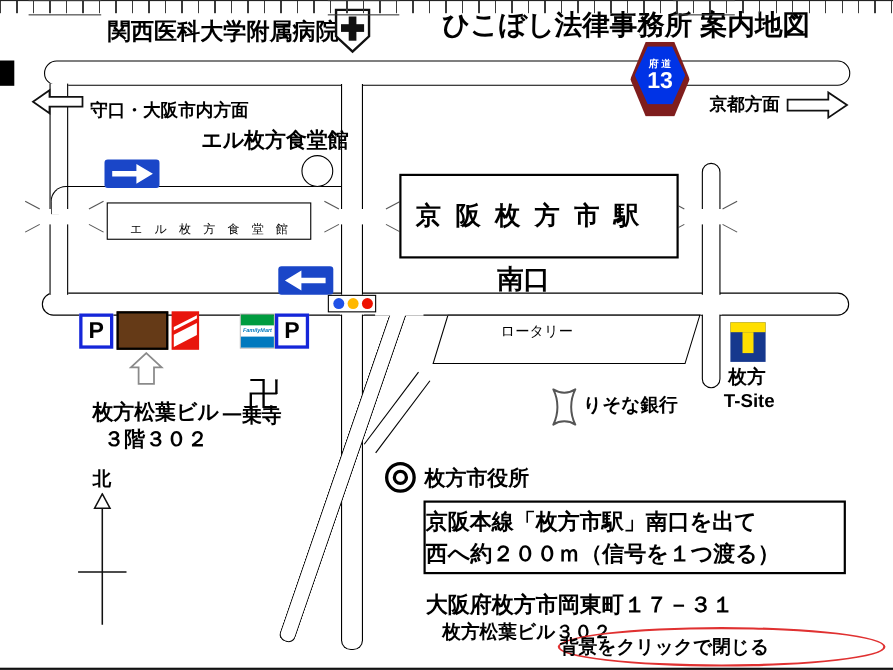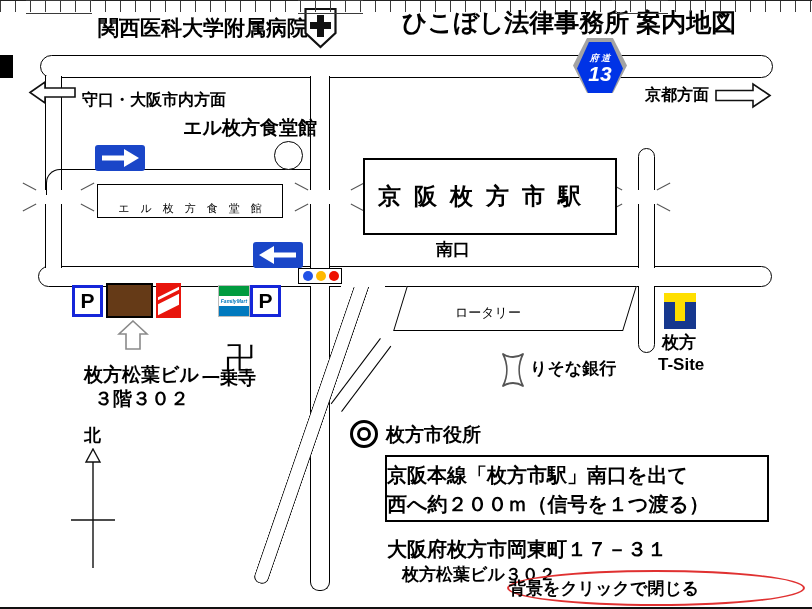--- a/index.html
+++ b/index.html
@@ -38,21 +38,21 @@
     <path d="M2.5,2 H32.5 V26 L17.5,40 L2.5,26 Z" fill="#fff" stroke="#111" stroke-width="2.2"></path>
     <rect x="14" y="8" width="7" height="22" fill="#111"></rect>
     <rect x="7" y="15" width="21" height="7" fill="#111"></rect>
   </svg>
 
   <div class="abs" style="left:0; top:55px; width:13px; height:23px; background:#000;"></div>
   <div class="road" style="left:40px; top:55px; width:733px; height:23px; border-radius:12px;"></div>
   <div class="road" style="left:38px; top:266px; width:734px; height:21px; border-radius:11px;"></div>
 
   <div class="abs" style="left:400px; top:286px; width:230px; height:45px; background:#fff; border:1px solid #000; transform:skewX(-17deg);"></div>
-  <div class="lbl" style="left:455px; top:304px; font-size:13px; font-weight:normal;">ロータリー</div>
+  <div class="lbl" style="left:455px; top:292px; font-size:13px; font-weight:normal;">ロータリー</div>
 
   <div class="vroad" style="left:45px; top:76px; width:17px; height:192px;"></div>
   <div class="vroad" style="left:638px; top:148px; width:17px; height:205px; border:1px solid #000; border-radius:9px;"></div>
   <div class="vroad" style="left:310px; top:76px; width:20px; height:515px; border-bottom:1px solid #000; border-radius:0 0 9px 9px;"></div>
 
   <div class="vroad" style="left:354px; top:334px; width:14px; height:82px; transform:rotate(37deg);"></div>
   <div class="vroad" style="left:304px; top:272px; width:15px; height:320px; transform:rotate(19deg);
               border-bottom:1px solid #000; border-radius:0 0 7px 7px;"></div>
 
   <div class="patch" style="left:309px; top:268px; width:22px; height:18px;"></div>
@@ -81,24 +81,24 @@
   <div class="f" style="left:608px; top:207px; transform:rotate(-28deg);"></div>
   <div class="f" style="left:656px; top:186px; transform:rotate(-28deg);"></div>
   <div class="f" style="left:656px; top:207px; transform:rotate(28deg);"></div>
 
   <div class="abs" style="left:97px; top:184px; width:186px; height:34px; border:1px solid #000;"></div>
   <div class="lbl" style="left:97px; top:201px; width:186px; text-align:center; font-size:11px; letter-spacing:11px; text-indent:11px; font-weight:normal;">エル枚方食堂館</div>
 
   <div class="box2" style="left:363px; top:158px; width:254px; height:77px; display:flex; align-items:center; justify-content:flex-start;">
     <span style="font-size:23px; letter-spacing:13px; text-indent:13px; white-space:nowrap;">京阪枚方市駅</span>
   </div>
-  <div class="lbl" style="left:436px; top:238px; font-size:17px;">南口</div>
-
-  <div class="abs" style="left:573px; top:38px; width:54px; height:55px; background:#a3a3a3;
-              clip-path:polygon(0 50%,26% 0,74% 0,100% 50%,74% 100%,26% 100%);font-style:italic;">
+  <div class="lbl" style="left:452px; top:238px; font-size:24px;">南口</div>
+
+  <div class="abs" style="left:573px; top:38px; width:54px; height:68px; background:#7f1d1d;
+              clip-path:polygon(0 50%,26% 0,74% 0,100% 50%,74% 100%,26% 100%);">
     <div class="abs" style="left:4px; top:4px; width:46px; height:53px; background:#0033e6;
               clip-path:polygon(0 50%,26% 0,74% 0,100% 50%,74% 100%,26% 100%);
               display:flex; flex-direction:column; align-items:center; justify-content:center; color:#fff;">
       <span style="font-size:9px; line-height:10px;">府 道</span>
       <span style="font-size:21px; line-height:22px;">13</span>
     </div>
   </div>
 
   <svg class="abs" style="left:28px; top:80px;" width="50" height="25" viewBox="0 0 50 25">
     <polygon points="2,12.5 17,2 17,8 47,8 47,17 17,17 17,23" fill="#fff" stroke="#111" stroke-width="1.6"></polygon>

